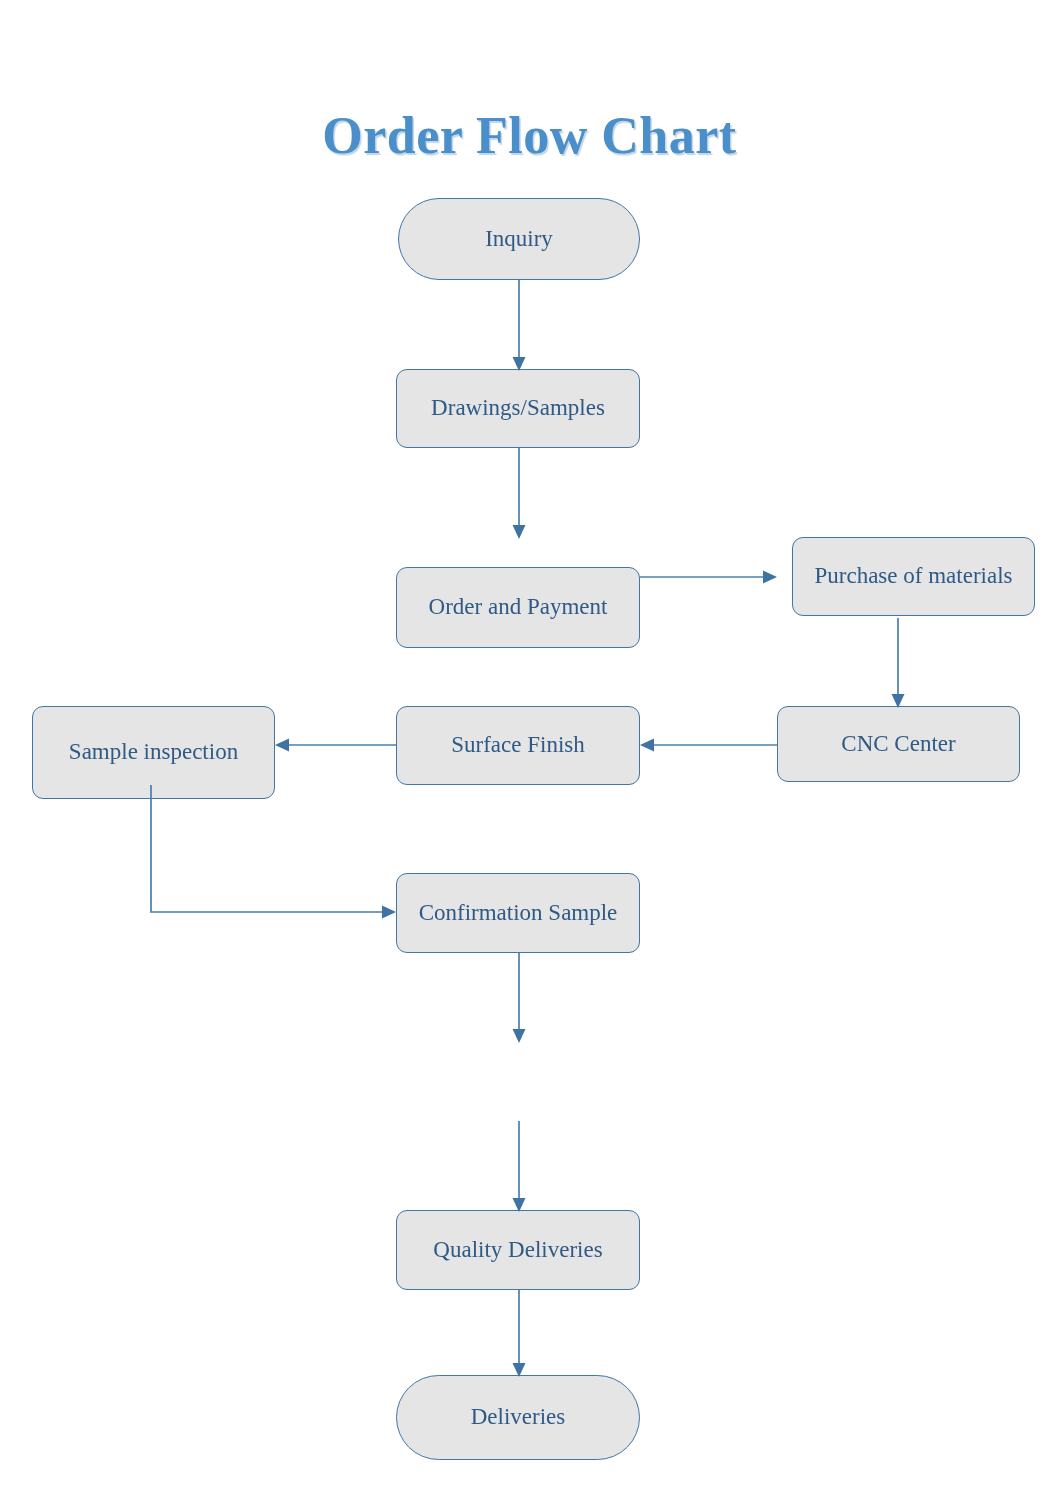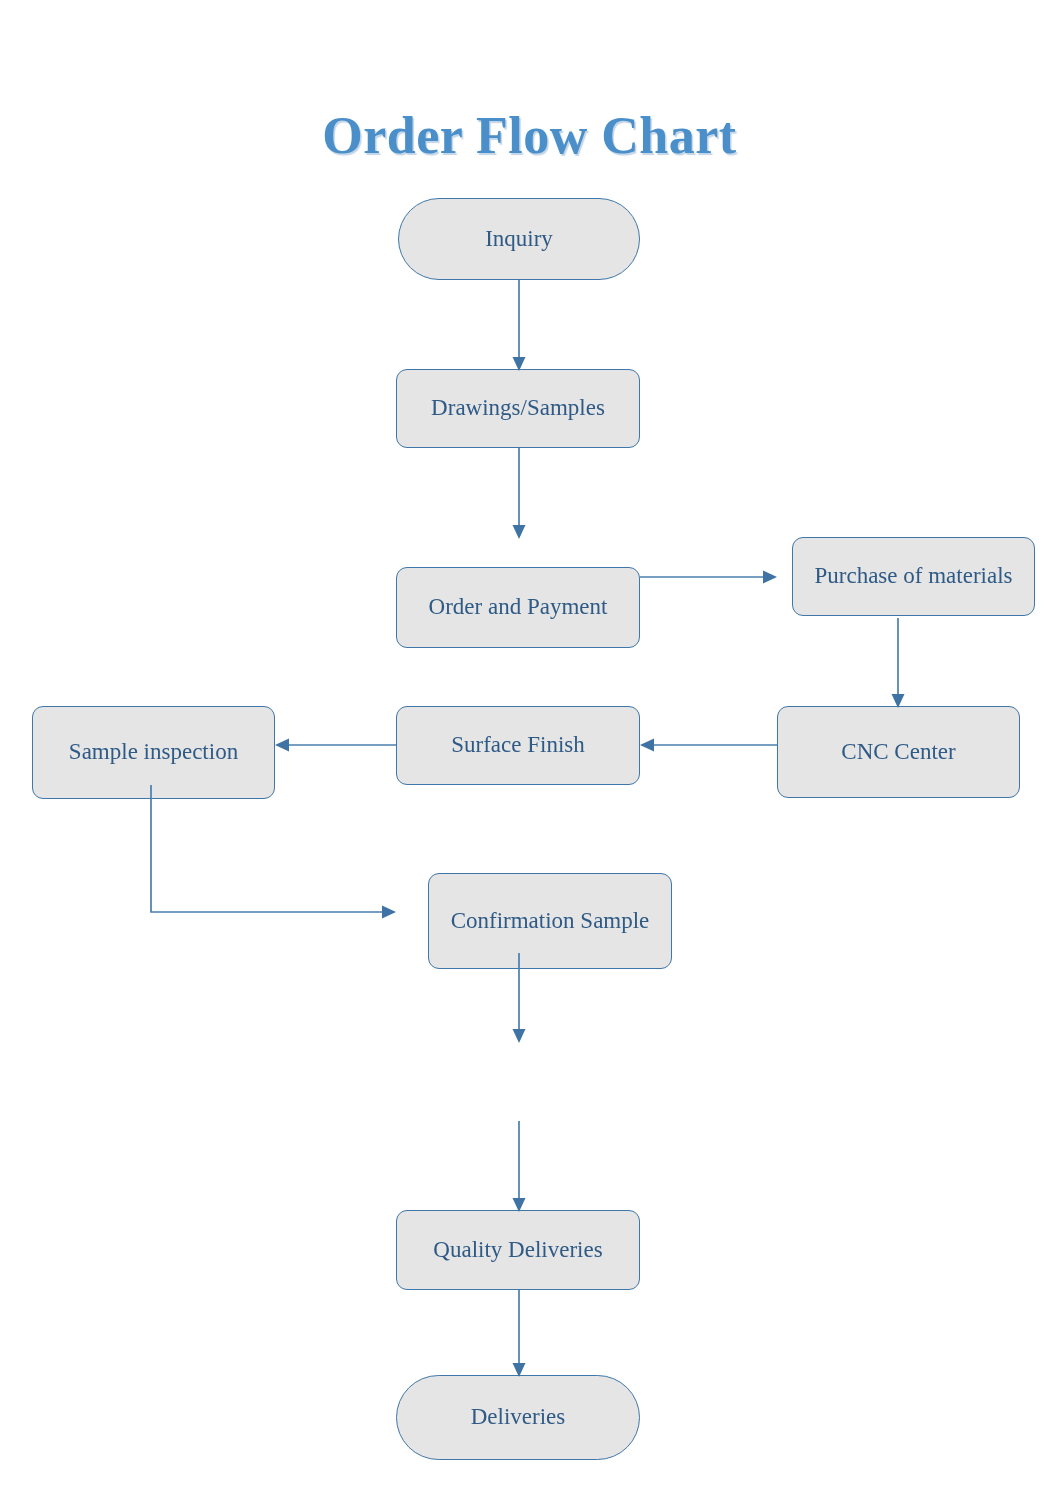--- a/index.html
+++ b/index.html
@@ -76,27 +76,27 @@
   <div id="chart-title">Order Flow Chart</div>
 
   <div class="node stadium" style="left:398px; top:198px; width:242px; height:82px;">Inquiry</div>
 
   <div class="node rounded" style="left:396px; top:369px; width:244px; height:79px;">Drawings/Samples</div>
 
   <div class="node rounded" style="left:396px; top:567px; width:244px; height:81px;">Order and Payment</div>
 
   <div class="node rounded" style="left:764px; top:537px; width:243px; height:79px;margin-left:28px;">Purchase of materials</div>
 
-  <div class="node rounded" style="left:777px; top:706px; width:243px; height:92px;">CNC Center</div>
+  <div class="node rounded" style="left:777px; top:706px; width:243px; height:76px;">CNC Center</div>
 
   <div class="node rounded" style="left:396px; top:706px; width:244px; height:79px;">Surface Finish</div>
 
   <div class="node rounded" style="left:32px; top:706px; width:243px; height:93px;">Sample inspection</div>
 
-  <div class="node rounded" style="left:396px; top:873px; width:244px; height:96px;margin-left:32px;">Confirmation Sample</div>
+  <div class="node rounded" style="left:396px; top:873px; width:244px; height:80px;">Confirmation Sample</div>
 
 
   <div class="node rounded" style="left:396px; top:1210px; width:244px; height:80px;">Quality Deliveries</div>
 
   <div class="node stadium" style="left:396px; top:1375px; width:244px; height:85px;">Deliveries</div>
 
   <div class="edge" style="left:0; top:0; width:1059px; height:1498px;">
     <svg width="1059" height="1498" viewBox="0 0 1059 1498">
 
       <path class="edge-line" d="M519,280 L519,362"></path>

